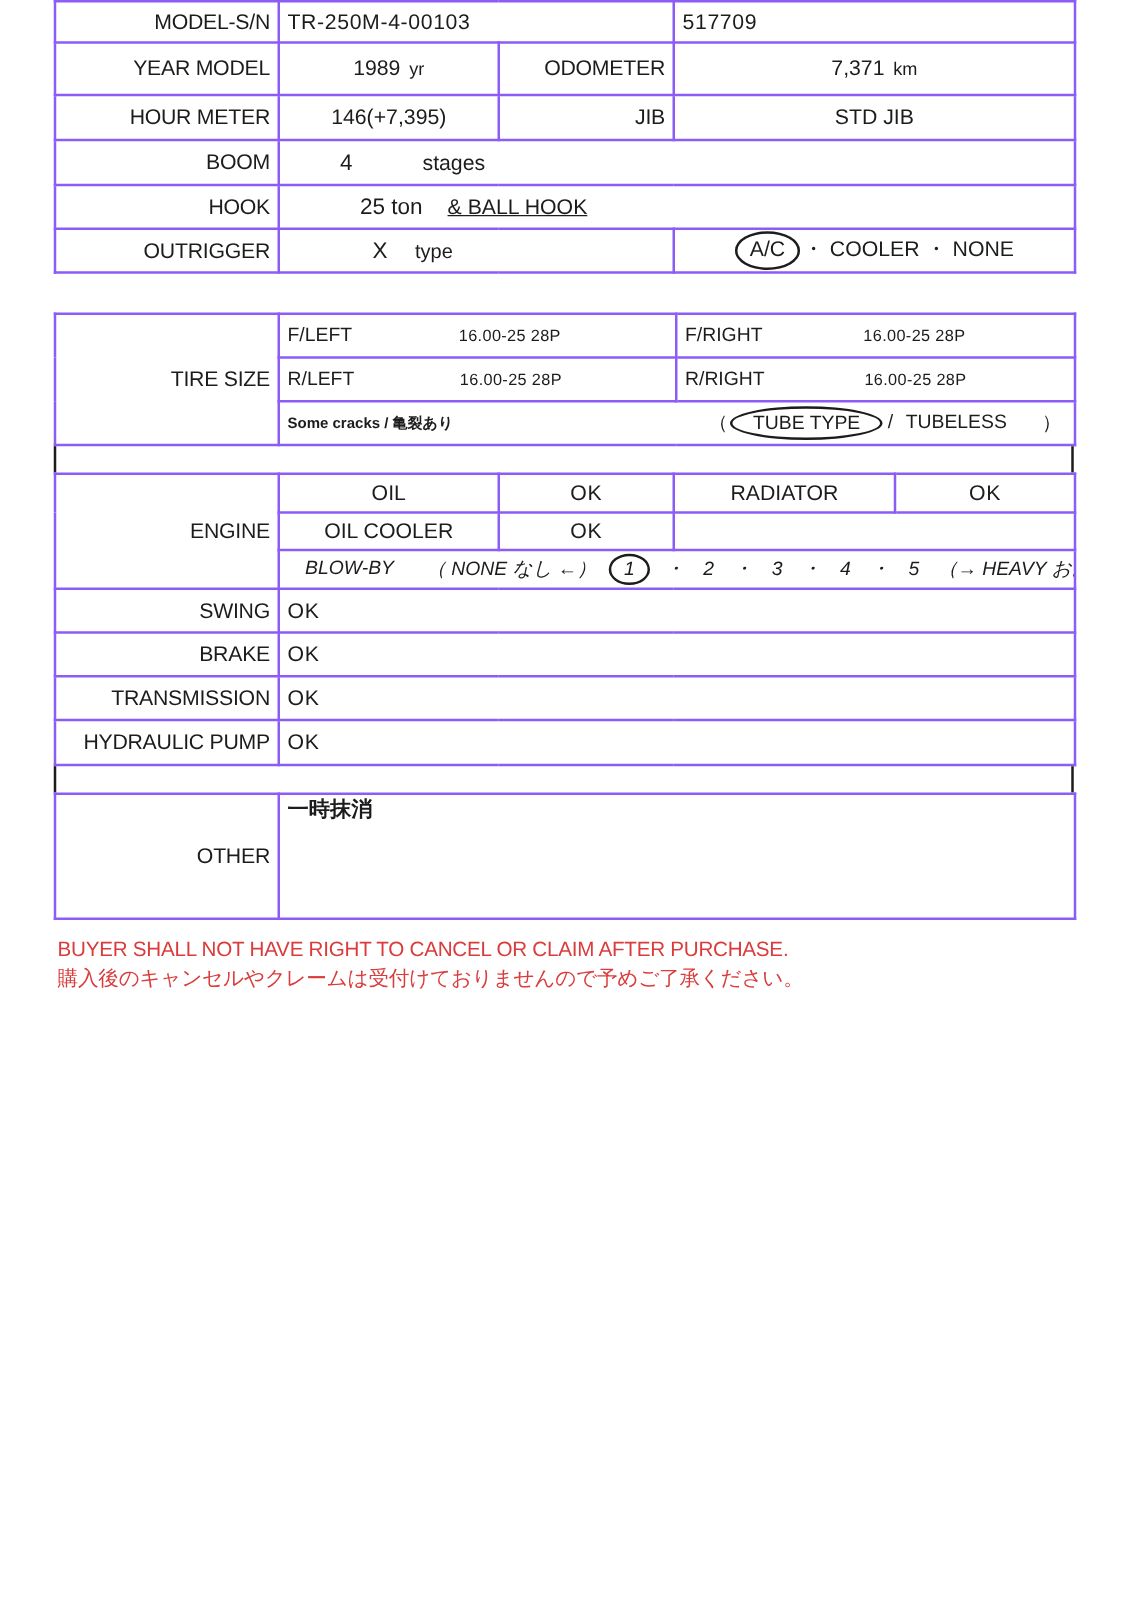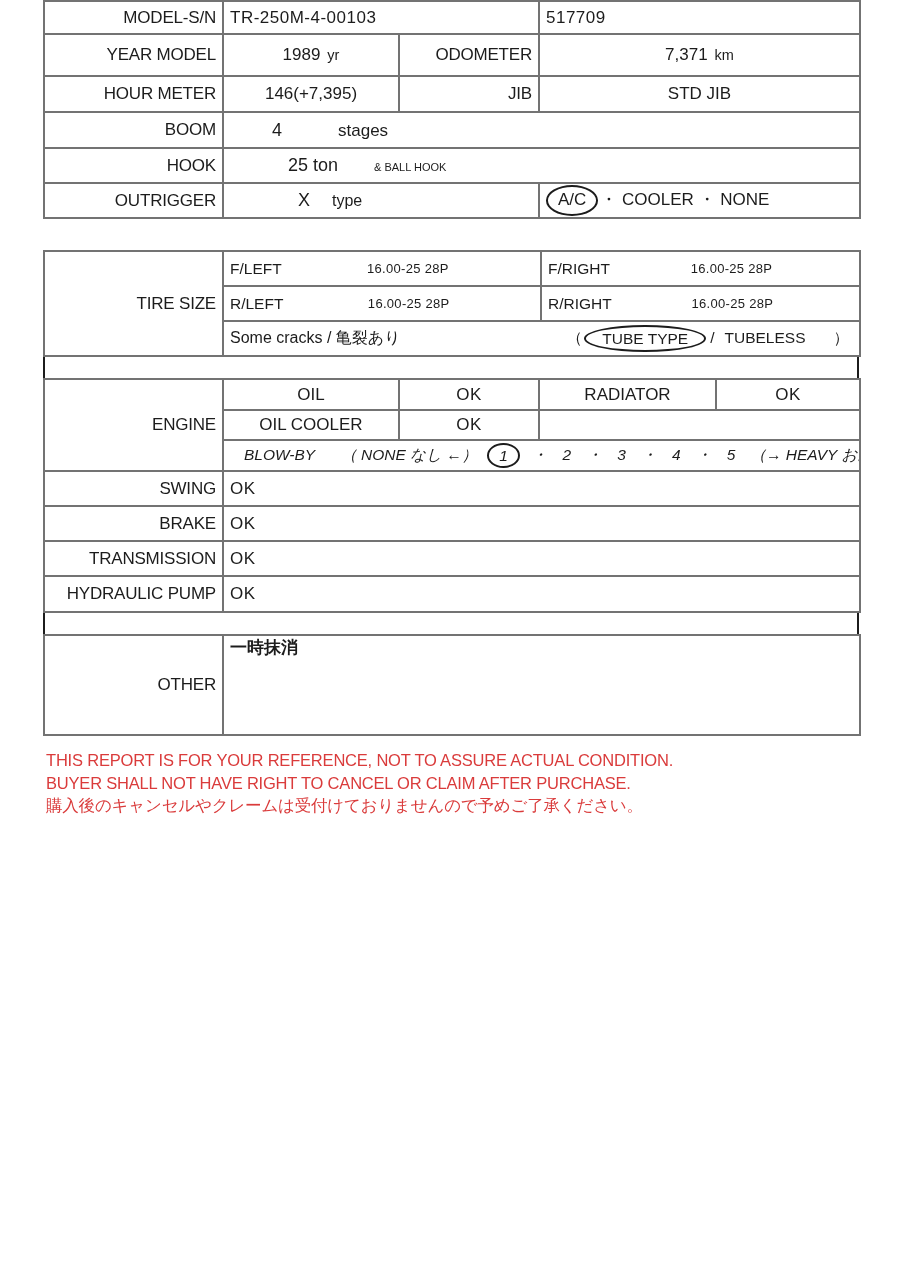--- a/index.html
+++ b/index.html
@@ -20,21 +20,21 @@
     letter-spacing: -0.3px;
     color: #1c1c1c;
   }
 
   table.sheet {
     border-collapse: collapse;
     table-layout: fixed;
     width: 816px;
   }
   table.sheet td {
-    border: 2px solid #737373;
+    border: 2px solid #8b5cf6;
     padding: 0 6px;
     font-size: 17px;
     vertical-align: middle;
     overflow: hidden;
     white-space: nowrap;
   }
   td.lbl {
     text-align: right;
     padding-right: 9px;
     font-size: 15.5px;
@@ -45,40 +45,40 @@
   .big-val { font-size: 23px; letter-spacing: 0.5px; padding-left: 4px; }
   .center { text-align: center; }
 
   .odo-cell { text-align: center; padding-left: 58px; font-size: 18px; }
   .year-cell { text-align: center; font-size: 18px; }
   .hour-cell { text-align: center; font-size: 17px; }
 
   .boom-cell span.val { font-size: 18px; margin-left: 42px; }
   .boom-cell span.sub { font-size: 17px; margin-left: 56px; }
   .hook-cell span.val { font-size: 18px; margin-left: 58px; }
-  .hook-cell span.sub { font-size: 11px; margin-left: 36px; }
+  .hook-cell span.sub { font-size: 17px; margin-left: 20px; text-decoration: underline; }
   .outr-cell span.val { font-size: 18px; margin-left: 68px; }
   .outr-cell span.sub { font-size: 16px; margin-left: 22px; }
 
   .circle {
     display: inline-block;
     border: 2.5px solid #1c1c1c;
     border-radius: 50%;
     padding: 3px 13px;
     line-height: 1.1;
   }
-  .ac-cell { font-size: 16px; margin-top: 48px; }
+  .ac-cell { text-align: center; font-size: 16px; margin-top: 48px; }
   .ac-cell .circle { padding: 4px 10px; margin-right: 2px; }
 
   .tire-flex { display: flex; align-items: center; }
   .tire-pos { font-size: 15.5px; }
   .tire-val { flex: 1; text-align: center; font-size: 13px; letter-spacing: 0.3px; }
 
   .cracks-flex { display: flex; align-items: center; justify-content: space-between; padding-right: 4px; }
-  .cracks-txt { font-size: 16px; }
+  .cracks-txt { font-size: 12px; font-weight: bold; }
   .tube-group { font-size: 15.5px; display: flex; align-items: center; }
   .tube-group .circle { padding: 3px 16px; margin: 0 2px; }
   .tube-sep { margin: 0 10px 0 2px; }
   .tube-close { margin-left: 28px; }
 
   .ok-center { text-align: center; font-size: 18px; letter-spacing: 0.5px; }
   .ok-left { padding-left: 86px; font-size: 18px; letter-spacing: 0.5px; }
   .eng-sub { text-align: center; font-size: 15.5px; }
 
   .blowby-flex { display: flex; align-items: center; font-size: 15.5px; padding-left: 14px; font-style: italic; }
@@ -272,19 +272,18 @@
         </colgroup>
       <tbody>
           <tr style="height:100px">
         <td class="lbl">OTHER</td>
         <td class="other-content">一時抹消</td>
       </tr>
     </tbody>
       </table>
 
     <div class="disclaimer">
-      <p>THIS REPORT IS FOR YOUR REFERENCE, NOT TO ASSURE ACTUAL CONDITION.</p>
       <p>BUYER SHALL NOT HAVE RIGHT TO CANCEL OR CLAIM AFTER PURCHASE.</p>
       <p>購入後のキャンセルやクレームは受付けておりませんので予めご了承ください。</p>
     </div>
 
   </div>
 </div>
 
 </body></html>

